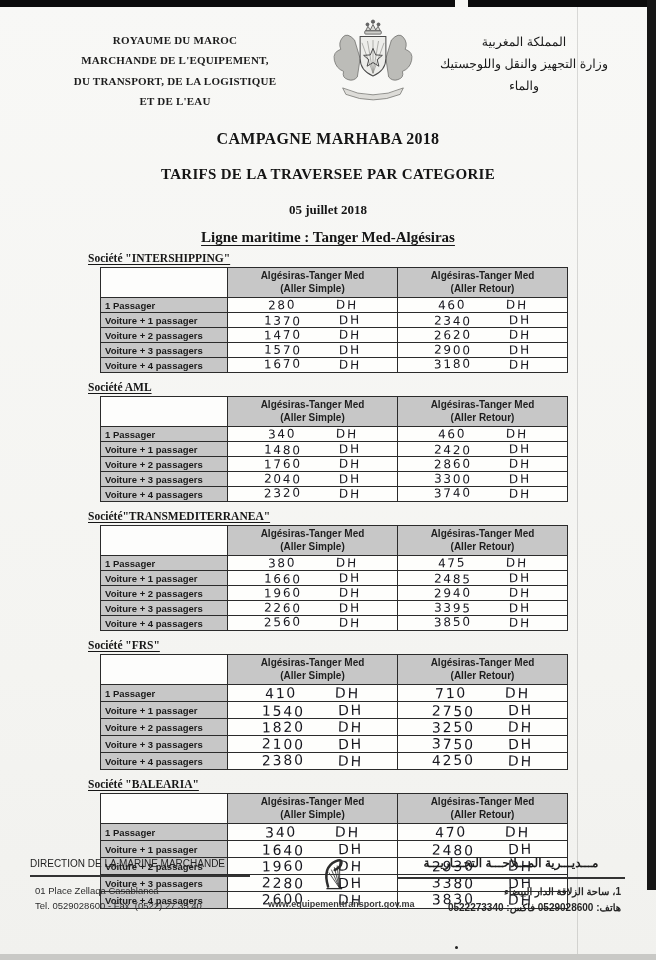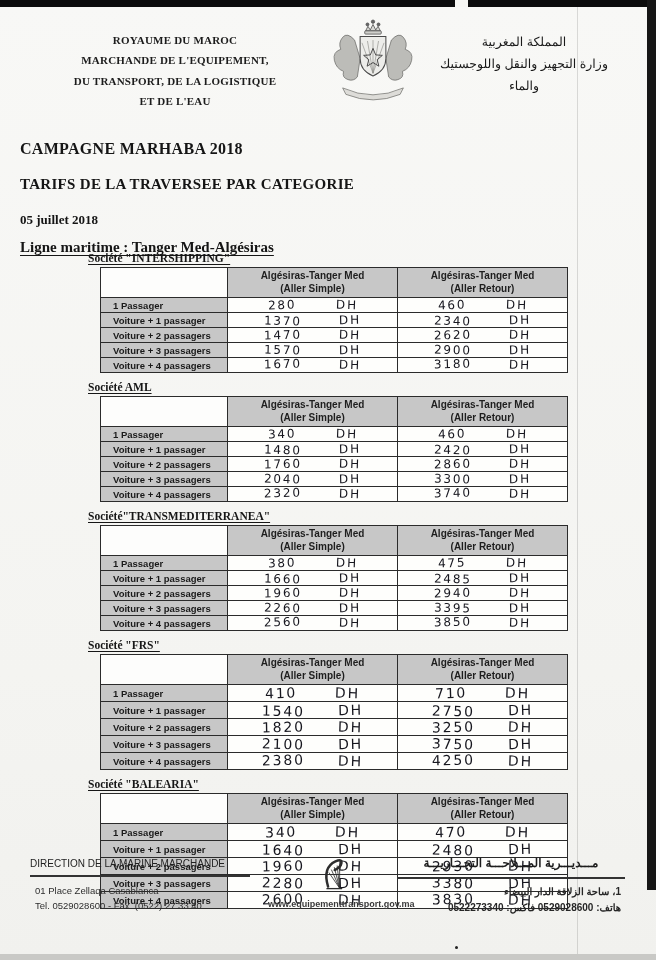--- a/index.html
+++ b/index.html
@@ -20,37 +20,37 @@
   .bottom-strip { position:absolute; bottom:0; left:0; width:656px; height:6px; background:#c9c9c6; z-index:5; }
   .speck { position:absolute; left:455px; top:946px; width:3px; height:3px; border-radius:50%; background:#222; z-index:5; }
 
   
   .header { position:absolute; top:22px; left:34px; width:585px; display:flex; justify-content:space-between; align-items:flex-start; }
   .header-left { width:282px; text-align:center; font-family:"Liberation Serif", serif; font-weight:bold; font-size:11px; color:#1c1c1c; line-height:1.85; letter-spacing:0.2px; padding-top:8px; }
   .emblem { width:92px; height:92px; margin-top:-4px; }
   .header-right { width:190px; text-align:center; direction:rtl; font-weight:normal; font-size:12.5px; color:#1a1a1a; line-height:1.75; padding-top:10px; }
 
   
-  .titles { position:absolute; top:140px; left:20px; width:616px; font-family:"Liberation Serif", serif; font-weight:bold; color:#151515; }
+  .titles { position:absolute; top:130px; left:20px; width:616px; text-align:center; font-family:"Liberation Serif", serif; font-weight:bold; color:#151515; }
   .title-campaign { font-size:16px; letter-spacing:0.3px; margin-bottom:18px; }
   .title-tariffs  { font-size:15px; letter-spacing:0.3px; margin-bottom:19px; }
   .title-date     { font-size:13px; margin-bottom:11px; }
   .title-line     { font-size:15px; text-decoration:underline; text-underline-offset:3px; }
 
   
   .tables { position:absolute; top:252px; left:88px; width:467px; }
   .company-block { margin-bottom:8px; }
   .company-name { font-family:"Liberation Serif", serif; font-weight:bold; font-size:11.5px; color:#161616; text-decoration:underline; text-underline-offset:2px; margin-bottom:3px; }
   table.tariff-table { width:467px; border-collapse:collapse; table-layout:fixed;margin-left:12px; }
   .tariff-table col.c1 { width:127px; } .tariff-table col.c2 { width:170px; } .tariff-table col.c3 { width:170px; }
   .tariff-table th, .tariff-table td { border:1px solid #2b2b2b; }
   .tariff-table thead th { background:#c7c7c7; font-size:10px; font-weight:bold; color:#1e1e1e; line-height:1.3; padding:1px 0 2px; height:28px; }
   .tariff-table thead th.corner-cell { background:#fdfdfc; }
   .route, .sub { display:block; }
-  .label-cell { background:#c7c7c7; font-size:9.5px; font-weight:bold; color:#1a1a1a; padding:0 0 0 12px; height:13px; }
+  .label-cell { background:#c7c7c7; font-size:9.5px; font-weight:bold; color:#1a1a1a; padding:0 0 0 4px; height:13px; }
   .value-cell { background:#fefefc; display:table-cell; }
   .cell-inner { display:flex; justify-content:space-evenly; align-items:center; height:100%; }
   .hw { font-family:"DejaVu Sans", sans-serif; font-size:12px; color:#17171f; letter-spacing:1.8px; white-space:nowrap; }
   .rows tr { height:13px; }
 
   
   .rows tr:nth-child(1) .hw-num { transform:rotate(-2deg); }
   .rows tr:nth-child(2) .hw-num { transform:rotate(1.4deg) translateY(1px); }
   .rows tr:nth-child(3) .hw-num { transform:rotate(-1.2deg); }
   .rows tr:nth-child(4) .hw-num { transform:rotate(1.8deg); }

